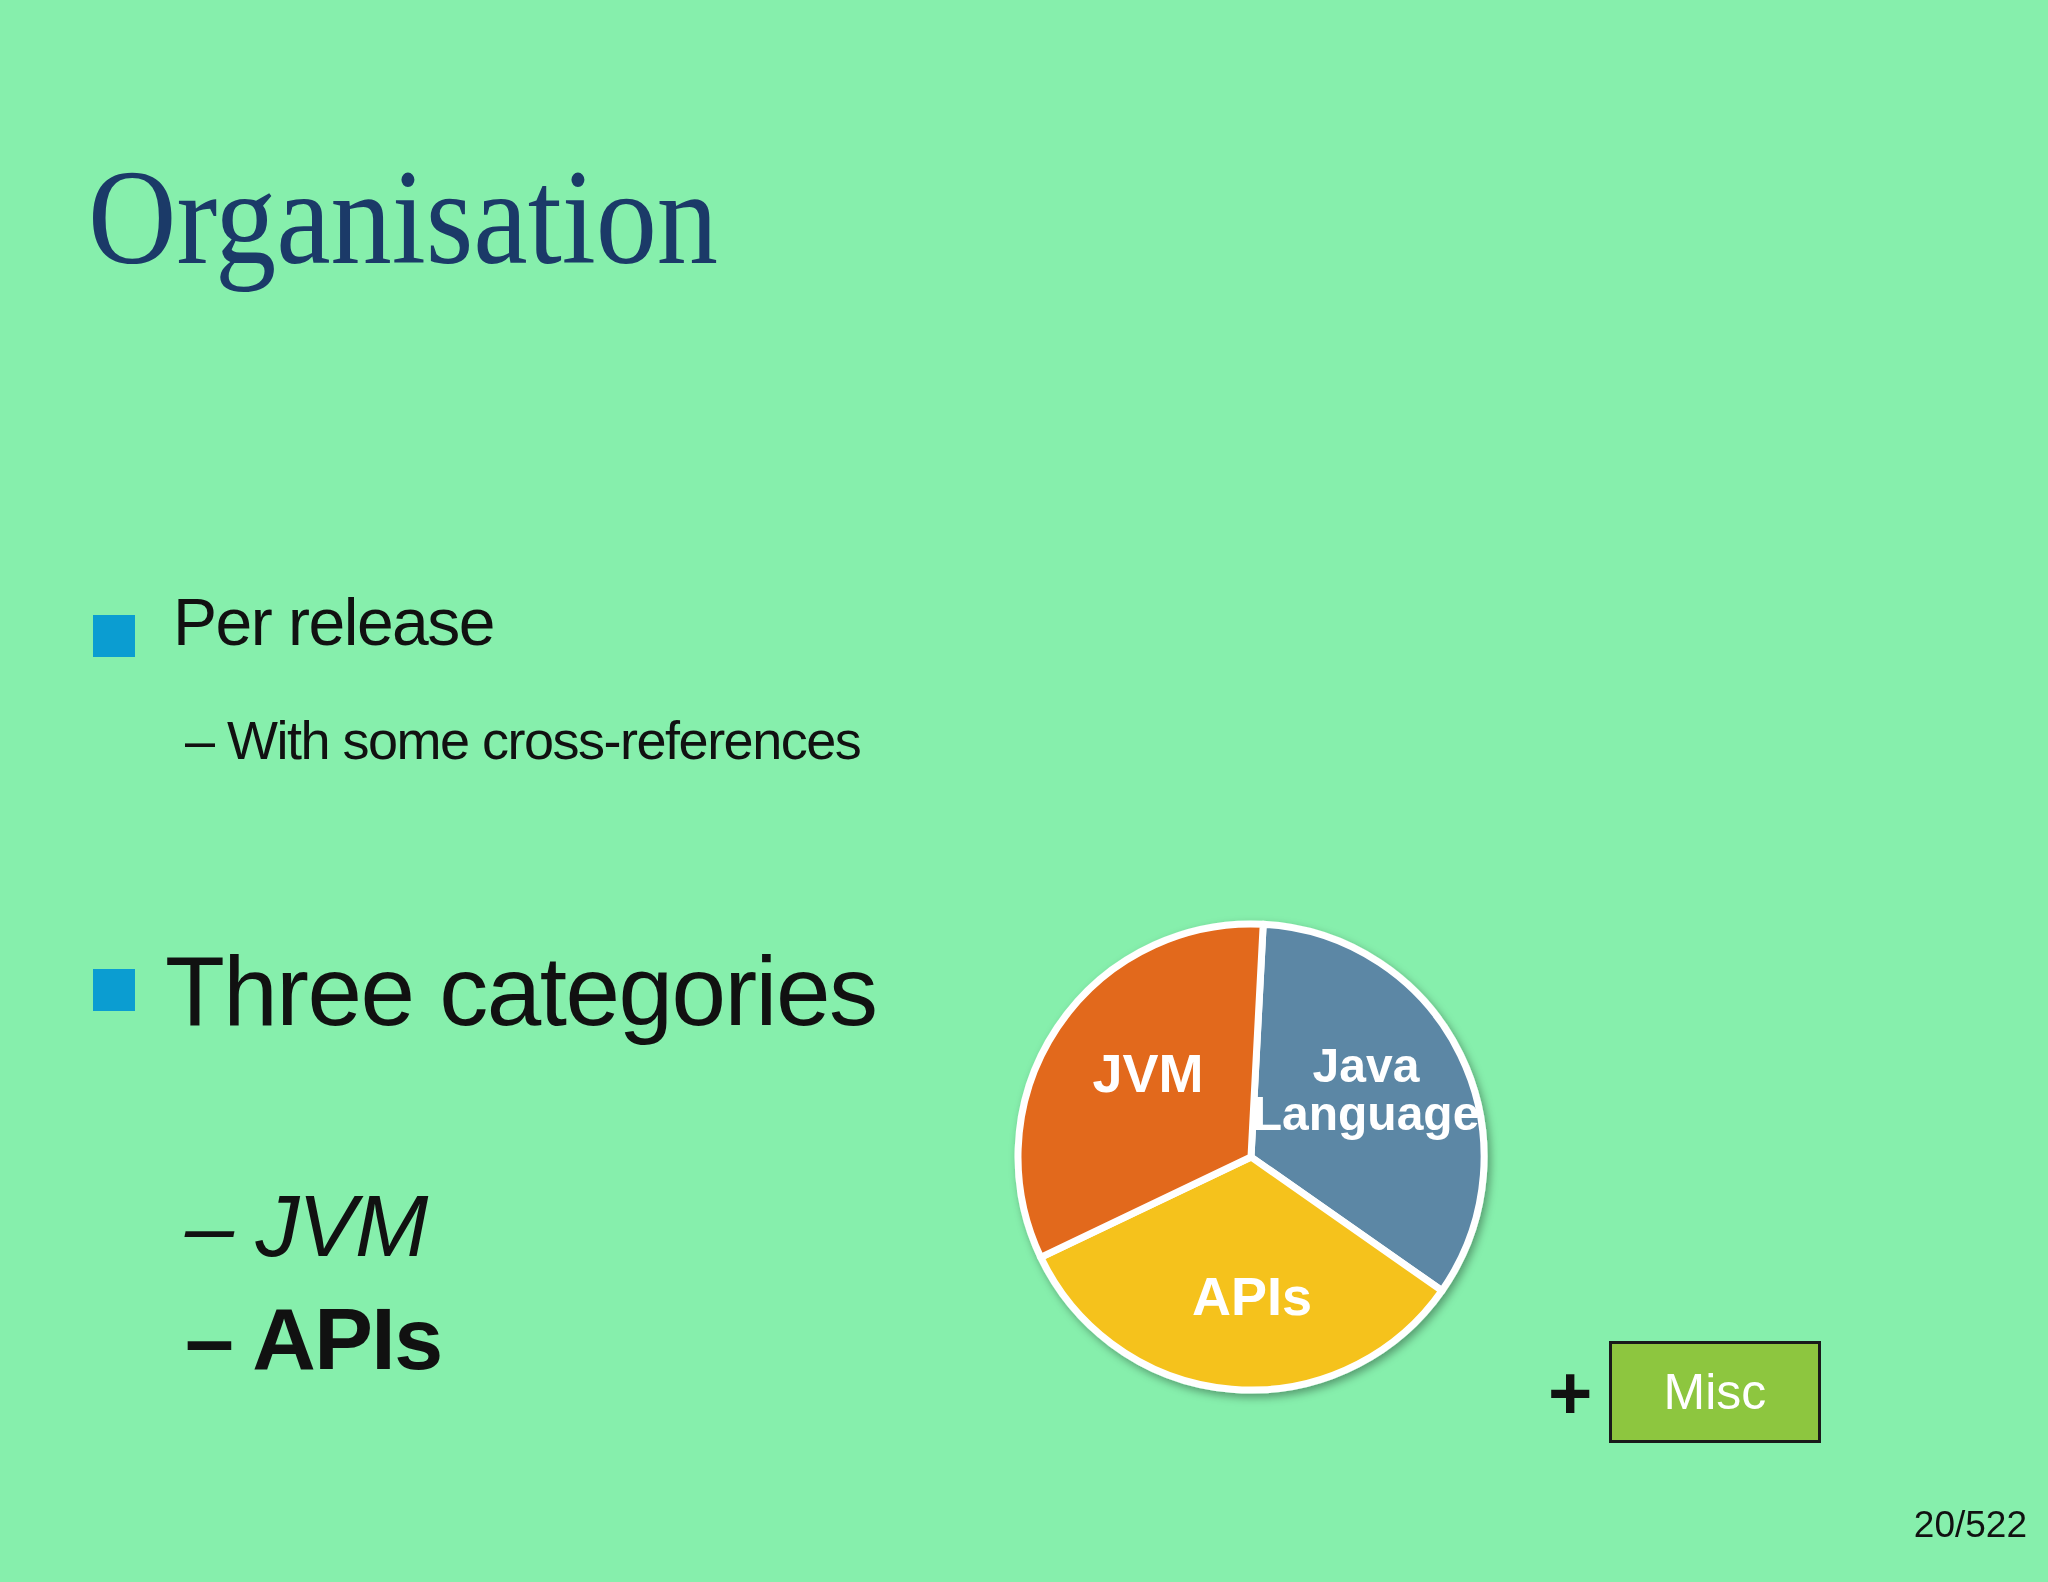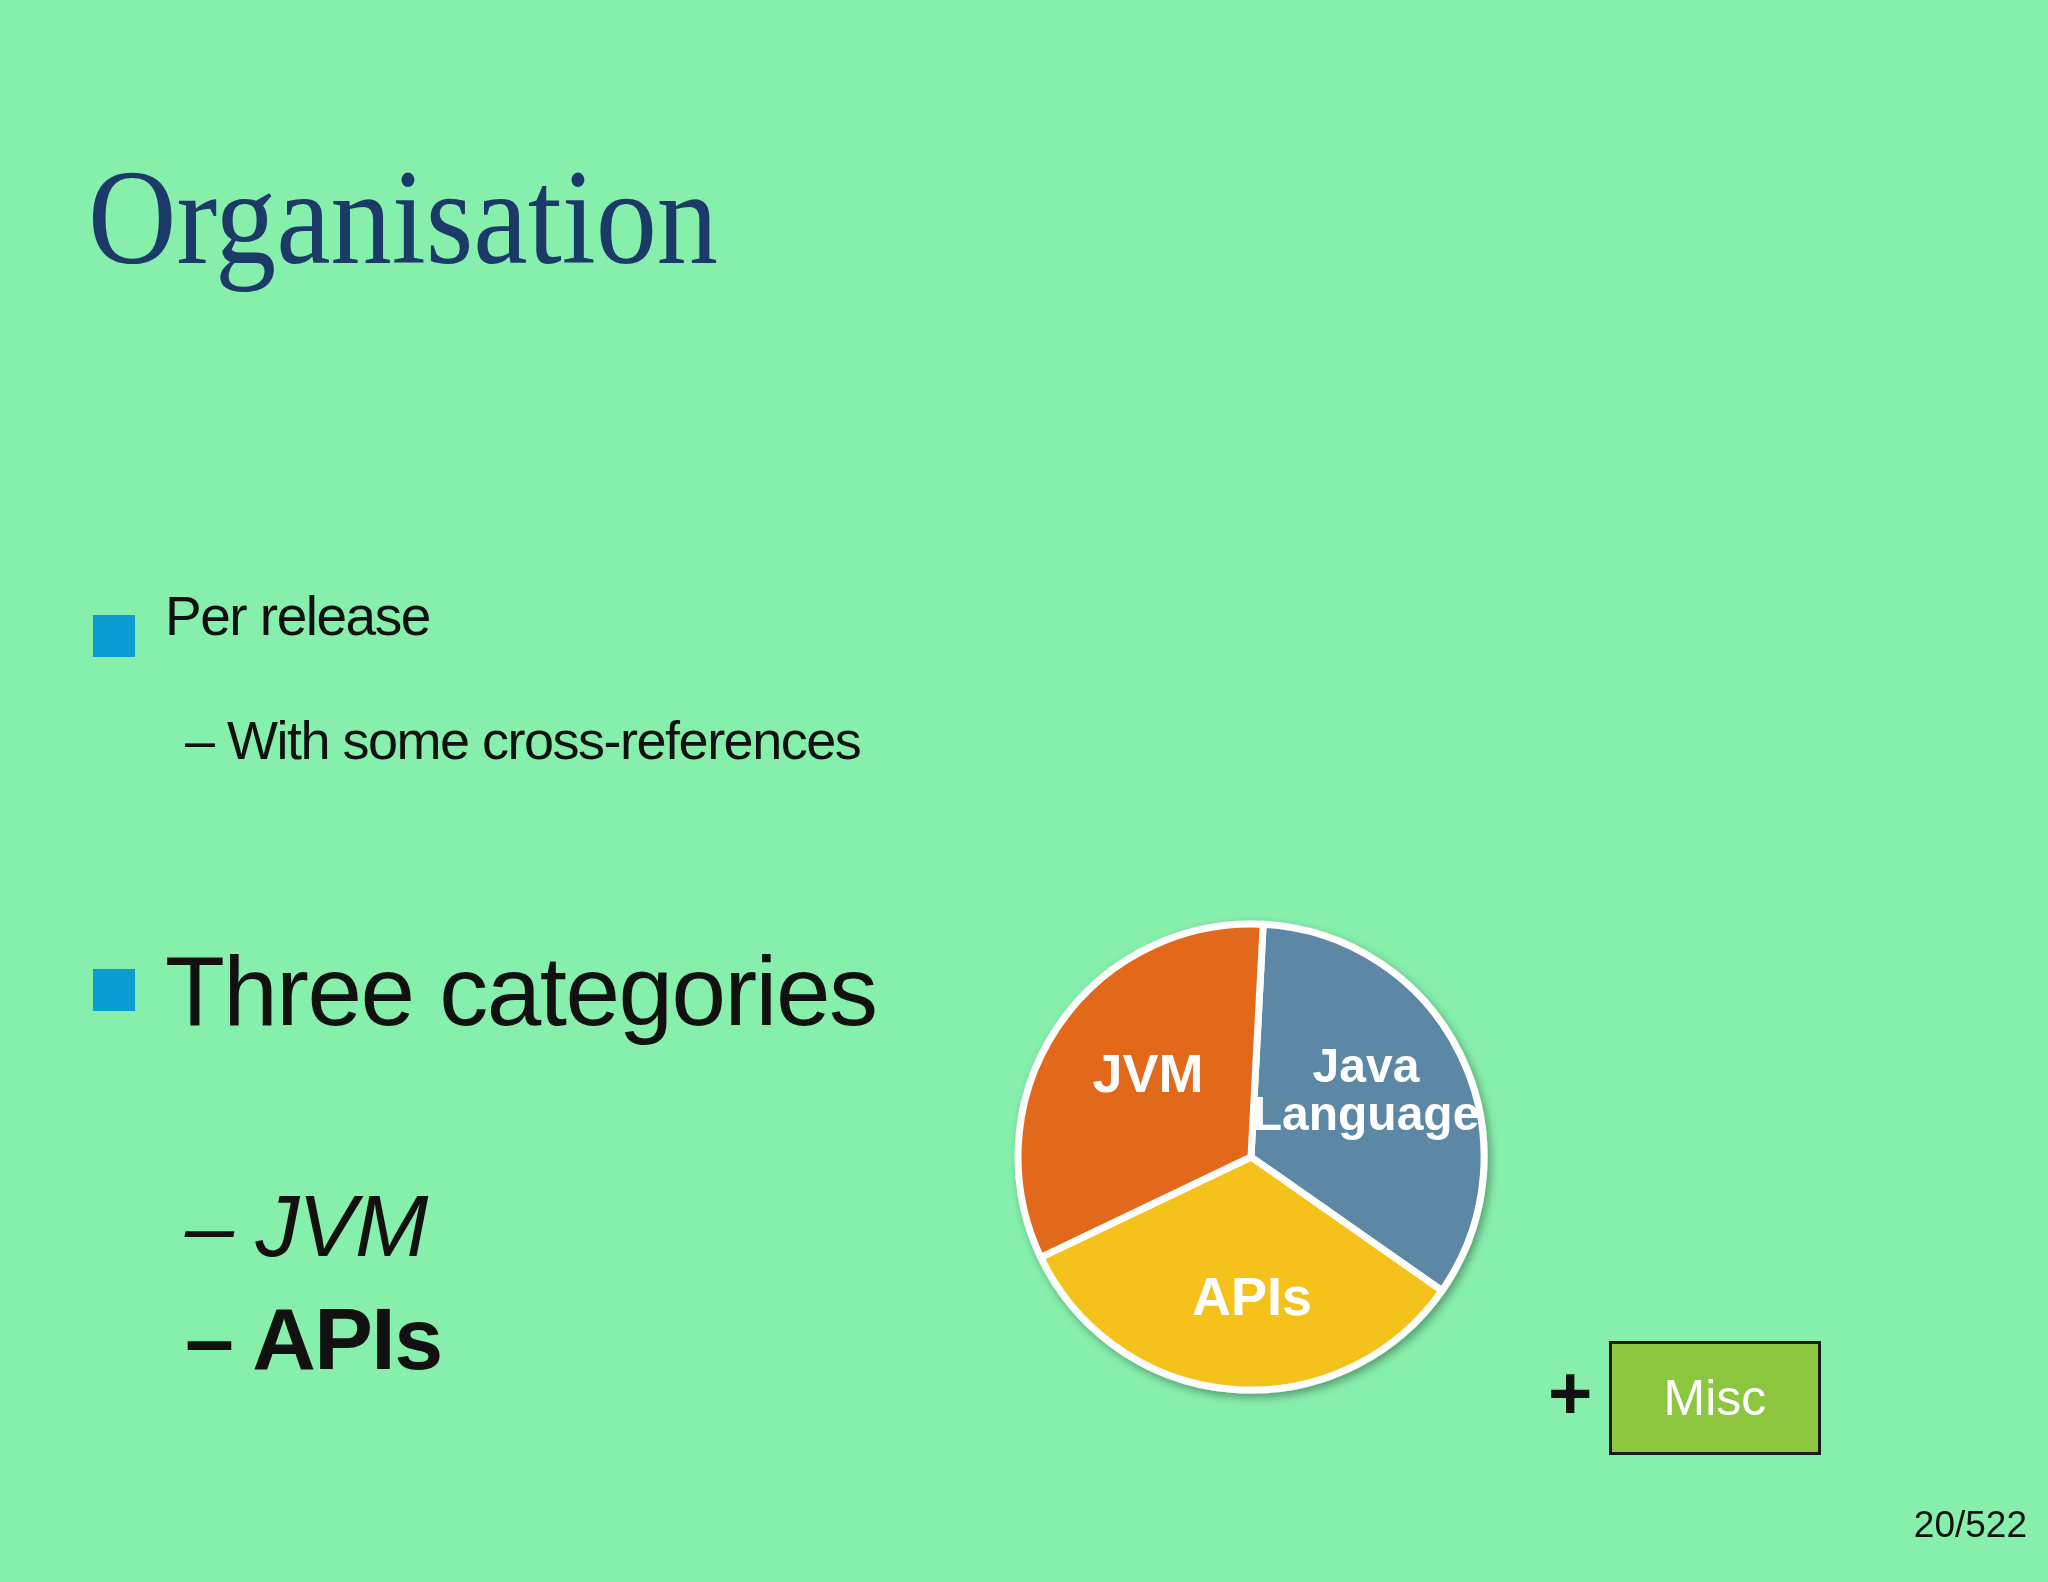--- a/index.html
+++ b/index.html
@@ -17,36 +17,36 @@
     font-size:136px;
     color:#1B3A68;
     transform:scaleX(0.9);
     transform-origin:left top;
   }
   .bullet-square{
     position:absolute;
     width:42px;height:42px;
     background:#0B9DD1;
   }
-  .l1-a{font-size:55px;letter-spacing:-1.5px;}
+  .l1-a{font-size:66px;letter-spacing:-1.5px;margin-left:8px;}
   .l1-b{font-size:98px;letter-spacing:-1.5px;}
   .l2-a{font-size:54px;letter-spacing:-1.5px;}
   .l2-b{font-size:88px;letter-spacing:-1.5px;}
   .pie-wrap{position:absolute;left:981px;top:887px;width:540px;height:540px;}
   .pie-label{
     font-family:"Liberation Sans", sans-serif;
     font-weight:bold;
     fill:#ffffff;
   }
   .plus-sign{
     font-size:76px;font-weight:bold;color:#111111;
   }
   .misc-box{
     position:absolute;
-    left:1609px;top:1341px;width:212px;height:114px;
+    left:1609px;top:1341px;width:212px;height:102px;
     background:#8DC63F;
     border:3px solid #1a1a1a;
     box-sizing:border-box;
     display:flex;align-items:center;justify-content:center;
   }
   .misc-label{font-size:50px;color:#ffffff;letter-spacing:0;}
   .page-num{font-size:37px;color:#111111;}
 </style>
 </head>
 <body>

